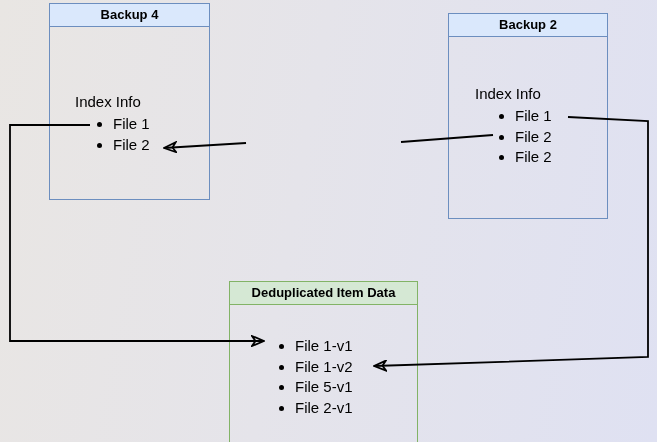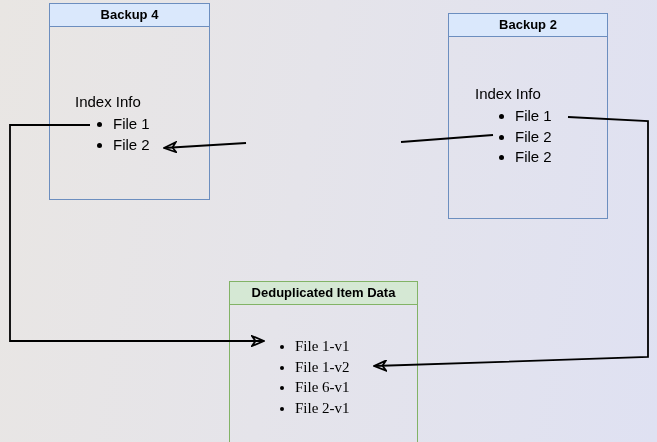--- a/index.html
+++ b/index.html
@@ -83,24 +83,24 @@
   <div class="body-heading" style="left:475px;top:53px;">Index Info</div>
   <ul class="filelist" style="left:498px;top:106px;">
       <li>File 1</li>
       <li>File 2</li>
       <li>File 2</li>
     </ul>
 
   <div class="node green" style="left:229px;top:281px;width:189px;height:188px;">
     <div class="node-header">Deduplicated Item Data</div>
   </div>
-  <ul class="filelist" style="left:278px;top:336px;font-family:Liberation Serif, serif;">
+  <ul class="filelist" style="left:278px;top:336px;">
       <li>File 1-v1</li>
       <li>File 1-v2</li>
-      <li>File 6-v1</li>
+      <li>File 5-v1</li>
       <li>File 2-v1</li>
     </ul>
 
   <div id="edge-label">
   </div>
 
   <svg id="connector-layer" width="657" height="442" viewBox="0 0 657 442">
     <defs>
       <marker id="arrowhead" markerUnits="userSpaceOnUse" markerWidth="14" markerHeight="12" refX="13" refY="6" orient="auto">
         <path d="M1,1 L13,6 L1,11 L4.5,6 Z" fill="#000" stroke="none"></path>

